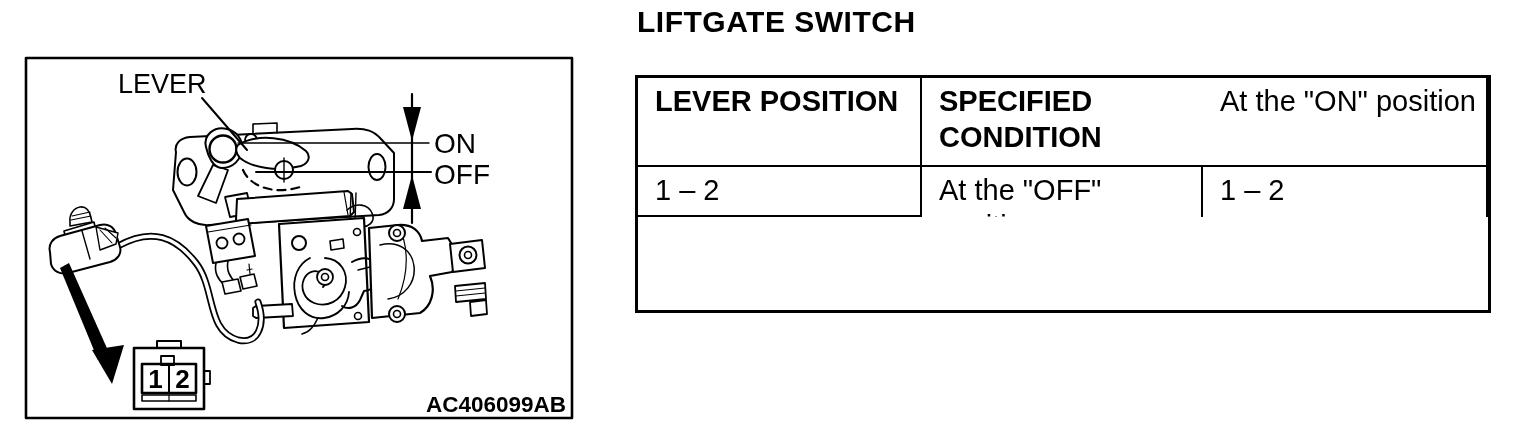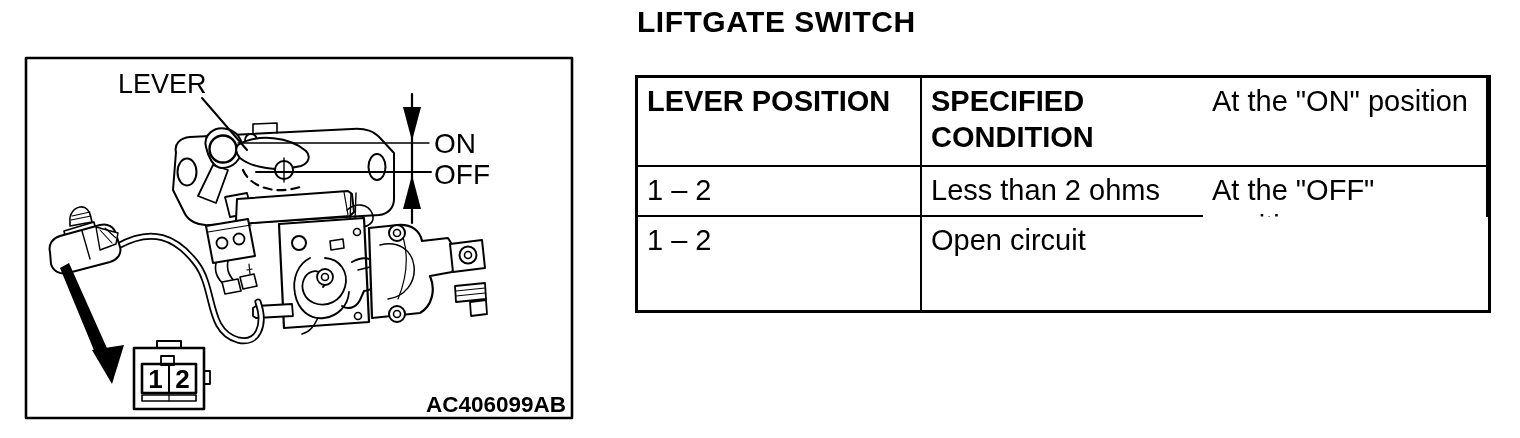--- a/index.html
+++ b/index.html
@@ -19,21 +19,21 @@
     position:absolute; left:635px; top:75px;
     border:3px solid #000;
     display:grid;
     grid-template-columns:284px 281px 285px;
     grid-template-rows:89px 50px 93px;
     background:#fff;
   }
   .cell {
     border-right:2px solid #000;
     border-bottom:2px solid #000;
-    padding:5px 4px 0 9px;
+    padding:5px 4px 0 17px;
     font-size:29px; line-height:36px;
     overflow:hidden;
   }
   .cell.hdr { font-weight:bold; }
   .cell.col-last { border-right:none; }
   .cell.row-last { border-bottom:none; }
 </style>
 </head>
 <body>
 
@@ -172,18 +172,16 @@
 </svg>
 
 <h1 class="page-title">LIFTGATE SWITCH</h1>
 
 <div class="spec-table">
   <div class="cell hdr">LEVER POSITION</div>
   <div class="cell hdr col-last">SPECIFIED CONDITION</div>
 
   <div class="cell">At the "ON" position</div>
   <div class="cell">1 – 2</div>
-  <div class="cell col-last">Less than 2 ohms</div>
 
   <div class="cell row-last">At the "OFF" position</div>
   <div class="cell row-last">1 – 2</div>
-  <div class="cell row-last col-last">Open circuit</div>
 </div>
 
 </body></html>

